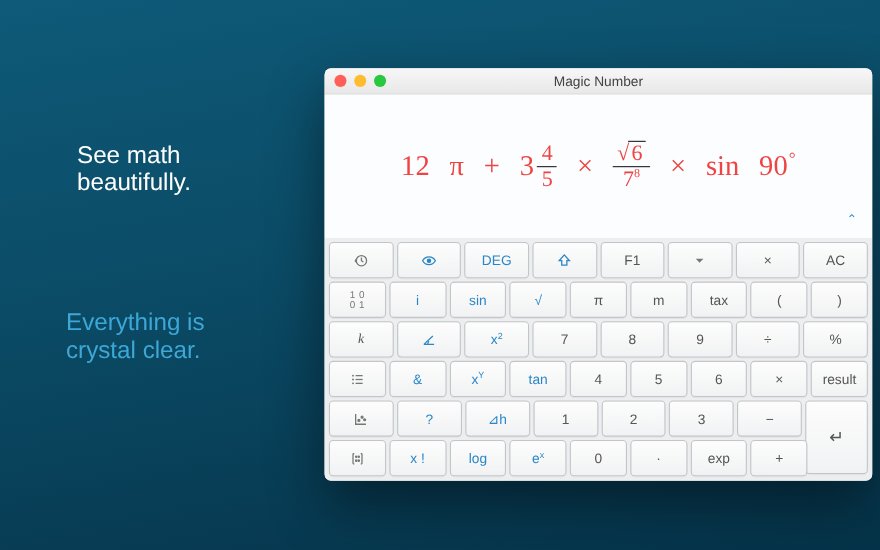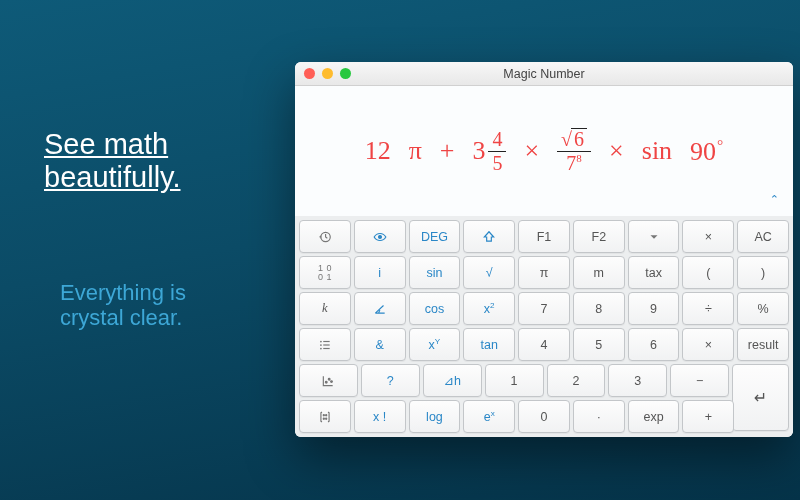--- a/index.html
+++ b/index.html
@@ -1,17 +1,17 @@
 <!DOCTYPE html>
 <html><head>
 <meta charset="utf-8">
 <style>
   html,body{margin:0;padding:0;width:800px;height:500px;overflow:hidden;font-family:-apple-system,"Helvetica Neue",Arial,sans-serif;}
   .bg{width:800px;height:500px;background:linear-gradient(170deg,#0e5a78 0%,#0b4b66 45%,#053349 100%);position:relative;}
-  .tagline1{position:absolute;left:44px;top:128px;color:#fff;font-size:29px;font-weight:300;line-height:1.15;text-decoration:underline;}
+  .tagline1{position:absolute;left:70px;top:128px;color:#fff;font-size:22px;font-weight:300;line-height:1.15;}
   .tagline2{position:absolute;left:60px;top:280px;color:#3da7d6;font-size:22px;font-weight:300;line-height:1.15;}
   .window{position:absolute;left:248px;top:62px;width:498px;border-radius:6px;box-shadow:0 20px 50px rgba(0,0,0,.45);overflow:hidden;background:#fff;margin-left:47px;}
   .titlebar{height:23px;background:linear-gradient(#f7f7f7,#e8e8e8);border-bottom:1px solid #d0d0d0;position:relative;display:flex;align-items:center;}
   .tl-btn{width:11px;height:11px;border-radius:50%;margin-left:7px;}
   .tl-close{background:#ff5f57;margin-left:9px;}
   .tl-min{background:#febc2e;}
   .tl-max{background:#28c840;}
   .title{position:absolute;left:0;right:0;text-align:center;font-size:12.5px;color:#444;}
   .display{height:130px;background:#fbfdfe;display:flex;align-items:center;justify-content:center;position:relative;}
   .expr{font-family:"Times New Roman","STIXGeneral",Georgia,serif;font-size:26px;color:#ef4444;display:flex;align-items:center;gap:18px;}
@@ -98,21 +98,20 @@
               <circle cx="12" cy="12" r="2.5" fill="#2a87c7"></circle>
             </svg>
           </div>
           <div class="key blue">DEG</div>
           <div class="key blue">
             <svg class="icon-svg" viewBox="0 0 24 24" fill="none" stroke="#2a87c7" stroke-width="2">
               <path d="M12 3l8 9h-4v7H8v-7H4z"></path>
             </svg>
           </div>
           <div class="key">F1</div>
-          <div class="key">F2</div>
           <div class="key">
             <svg class="icon-svg" viewBox="0 0 24 24" fill="#777">
               <path d="M6 9l6 6 6-6z"></path>
             </svg>
           </div>
           <div class="key">×</div>
           <div class="key">AC</div>
         </div>
         <div class="row">
           <div class="key">
@@ -130,21 +129,20 @@
         <div class="row">
           <div class="key">
             <span style="font-family:serif;font-style:italic">k</span>
           </div>
           <div class="key blue">
             <svg class="icon-svg" viewBox="0 0 24 24" fill="none" stroke="#2a87c7" stroke-width="2">
               <path d="M4 19h16M4 19L18 6"></path>
               <path d="M10 19a8 8 0 0 1 2-5"></path>
             </svg>
           </div>
-          <div class="key blue">cos</div>
           <div class="key blue">
             <span style="color:#2a87c7">x<span class="sup">2</span></span>
           </div>
           <div class="key">7</div>
           <div class="key">8</div>
           <div class="key">9</div>
           <div class="key">÷</div>
           <div class="key">%</div>
         </div>
         <div class="row">

